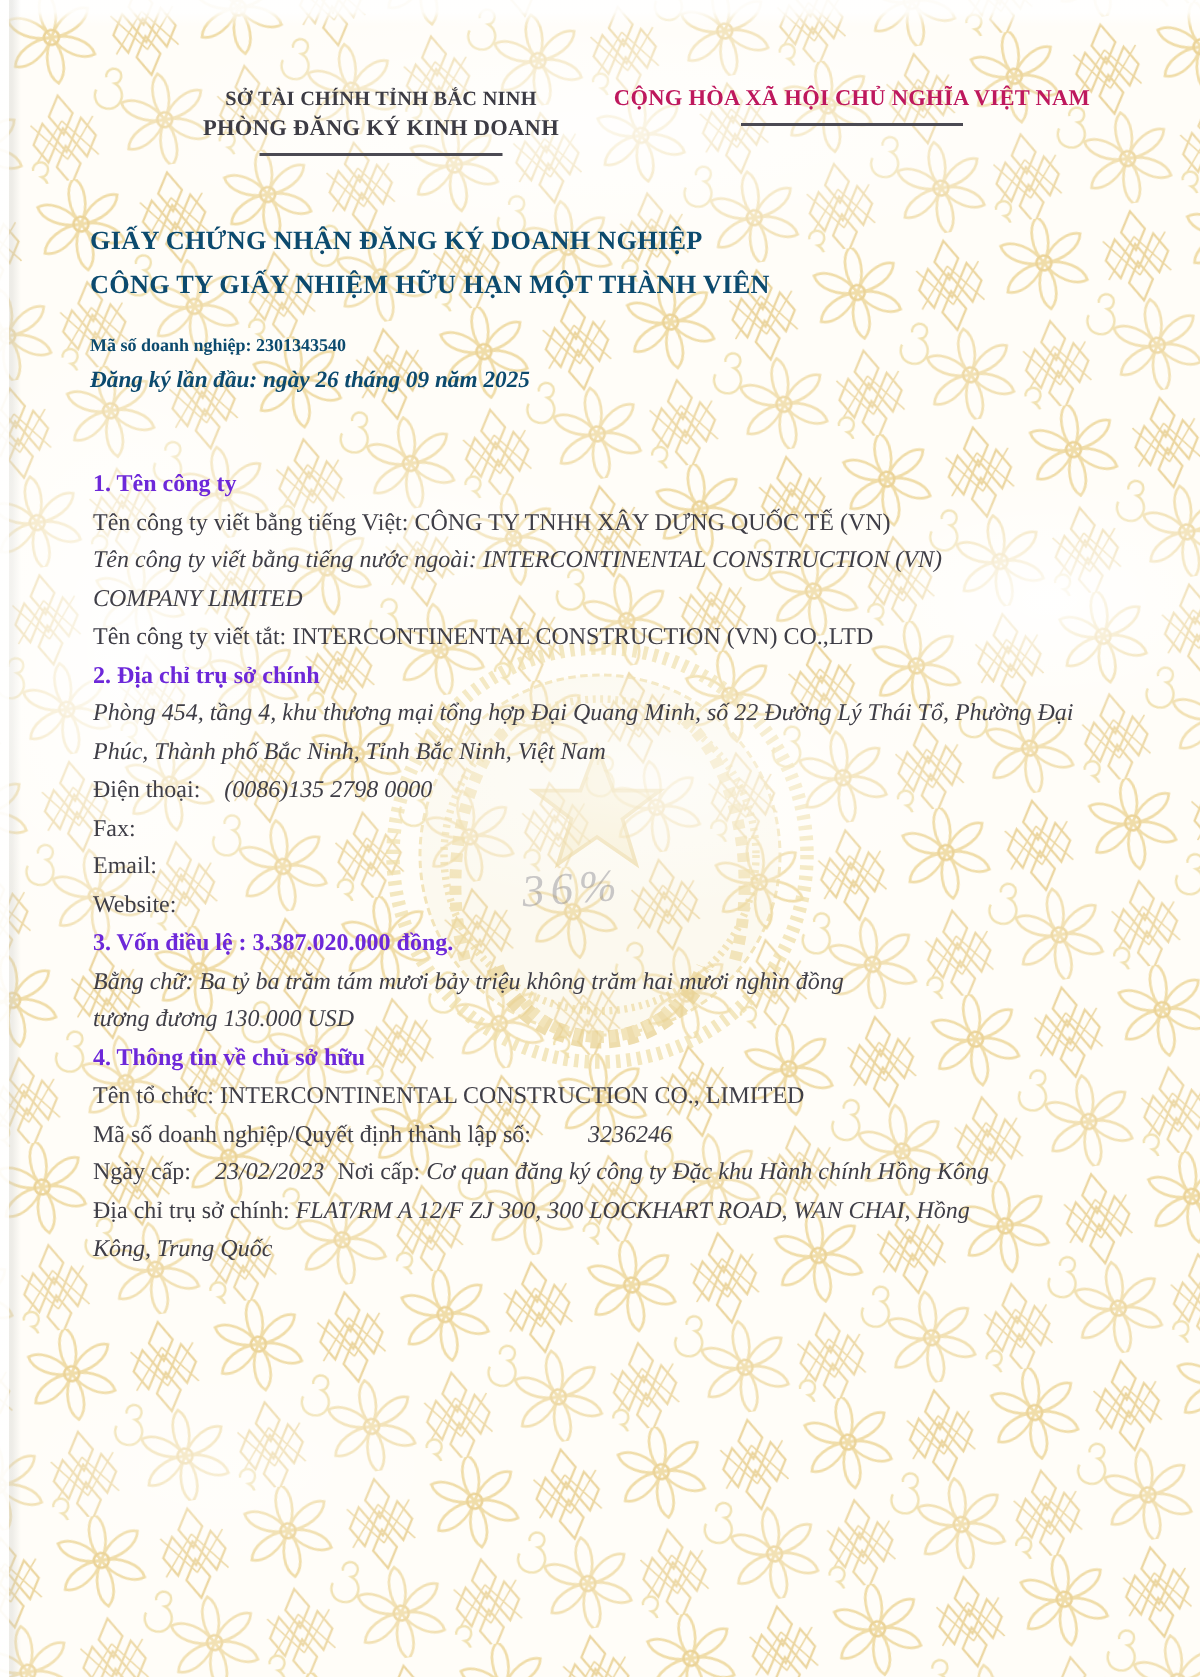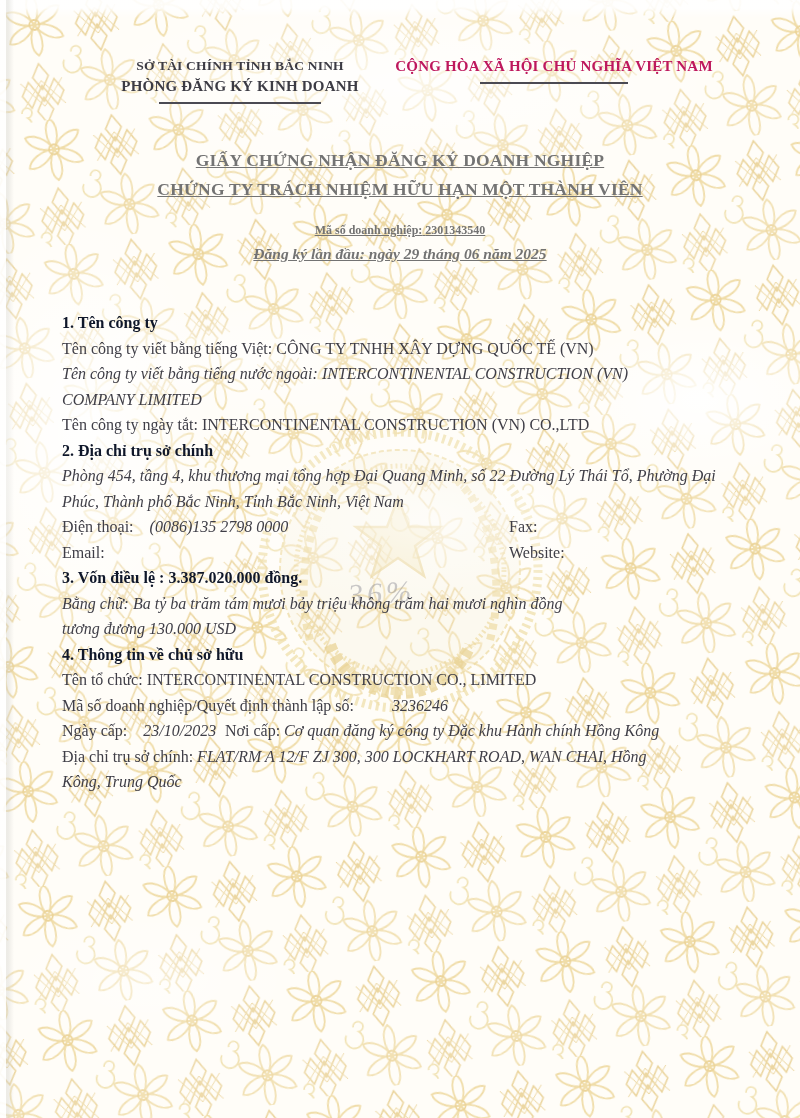--- a/index.html
+++ b/index.html
@@ -19,47 +19,47 @@
       radial-gradient(300px 130px at 430px 520px, rgba(255,255,255,.6), rgba(255,255,255,0) 72%),
       radial-gradient(260px 80px at 250px 360px, rgba(255,255,255,.55), rgba(255,255,255,0) 70%),
       radial-gradient(220px 100px at 150px 980px, rgba(255,255,255,.4), rgba(255,255,255,0) 70%),
       linear-gradient(90deg, rgba(255,255,255,.9) 0 6px, rgba(205,205,200,.35) 6px 8px, rgba(255,255,255,0) 14px),
       linear-gradient(180deg, rgba(255,255,255,.9) 0 8px, rgba(255,255,255,0) 18px);
   }
   .content{position:absolute;left:0;top:0;width:800px;height:1118px;z-index:2;}
   .i{font-style:italic;}
 
   
-  .hdr{position:absolute;top:58px;left:92px;width:656px;display:flex;justify-content:center;}
+  .hdr{position:absolute;top:58px;left:92px;width:656px;display:flex;justify-content:flex-end;}
   .hdr-left{width:268px;text-align:center;font-weight:bold;color:#3c3b44;}
   .hdr-left .l1{font-size:13.5px;letter-spacing:.2px;}
   .hdr-left .l2{font-size:15px;margin-top:4px;letter-spacing:.2px;}
   .hdr-right{width:360px;text-align:center;font-weight:bold;color:#be185d;}
   .hdr-right .l1{font-size:15px;letter-spacing:.2px;}
   .hdr-right .l2{font-size:14px;margin-top:5px;}
   .rule{height:2px;background:#4b4a53;margin:7px auto 0;}
   .rule-left{width:162px;}
   .rule-right{width:148px;}
 
   
-  .titleblock{position:absolute;top:150px;left:60px;width:680px;text-align:center;color:#737373;text-decoration:underline;}
+  .titleblock{position:absolute;top:150px;left:60px;width:680px;text-align:left;color:#0c4a6e;}
   .t1{font-size:17.5px;font-weight:bold;letter-spacing:.2px;}
   .t2{font-size:17.5px;font-weight:bold;margin-top:8px;letter-spacing:.2px;}
   .code{font-size:12px;font-weight:bold;margin-top:23px;}
   .reg{font-size:15.5px;font-weight:bold;font-style:italic;margin-top:7px;}
 
   
   .docbody{position:absolute;top:310px;left:62px;width:688px;font-size:16px;line-height:25.5px;}
   .docbody p{margin:0;}
-  .h{font-weight:bold;color:#0f172a;}
+  .h{font-weight:bold;color:#6d28d9;}
   .mt2{margin-top:2px;}
   .mt8{margin-top:8px;}
   .w-foreign{max-width:585px;font-style:italic;}
   .w-hq{max-width:620px;}
-  .contact-row{display:flex;}
+  .contact-row{display:flex;flex-direction:column;}
   .contact-cell{display:inline-block;width:447px;}
   .val-gap{margin-left:12px;}
   .val-gap-lg{margin-left:34px;}
   .issue-row{display:flex;}
   .issue-col1{width:163px;flex:none;}
   .issue-col2{width:440px;flex:none;}
 
   
   .wm-num{
     position:absolute;left:348px;top:576px;z-index:1;
@@ -133,41 +133,41 @@
         <div class="rule rule-left"></div>
       </div>
       <div class="hdr-right">
         <div class="l1">CỘNG HÒA XÃ HỘI CHỦ NGHĨA VIỆT NAM</div>
         <div class="rule rule-right"></div>
       </div>
     </div>
 
     <div class="titleblock">
       <div class="t1">GIẤY CHỨNG NHẬN ĐĂNG KÝ DOANH NGHIỆP</div>
-      <div class="t2">CHỨNG TY TRÁCH NHIỆM HỮU HẠN MỘT THÀNH VIÊN</div>
+      <div class="t2">CÔNG TY GIẤY NHIỆM HỮU HẠN MỘT THÀNH VIÊN</div>
       <div class="code">
         <span>Mã số doanh nghiệp:</span>
         <span>2301343540</span>
       </div>
-      <div class="reg">Đăng ký lần đầu: ngày 29 tháng 06 năm 2025</div>
+      <div class="reg">Đăng ký lần đầu: ngày 26 tháng 09 năm 2025</div>
     </div>
 
     <div class="docbody">
 
       <p class="h">1. Tên công ty</p>
       <p>
         <span>Tên công ty viết bằng tiếng Việt:</span>
         <span>CÔNG TY TNHH XÂY DỰNG QUỐC TẾ (VN)</span>
       </p>
       <p class="w-foreign">
         <span>Tên công ty viết bằng tiếng nước ngoài:</span>
         <span>INTERCONTINENTAL CONSTRUCTION (VN) COMPANY LIMITED</span>
       </p>
       <p>
-        <span>Tên công ty ngày tắt:</span>
+        <span>Tên công ty viết tắt:</span>
         <span>INTERCONTINENTAL CONSTRUCTION (VN) CO.,LTD</span>
       </p>
 
       <p class="h mt2">2. Địa chỉ trụ sở chính</p>
       <p class="i">Phòng 454, tầng 4, khu thương mại tổng hợp Đại Quang Minh, số 22 Đường Lý Thái Tổ, Phường Đại Phúc, Thành phố Bắc Ninh, Tỉnh Bắc Ninh, Việt Nam</p>
       <p class="contact-row">
         <span class="contact-cell">
           <span>Điện thoại:</span>
           <span class="i val-gap">(0086)135 2798 0000</span>
         </span>
@@ -192,21 +192,21 @@
         <span>Tên tổ chức:</span>
         <span>INTERCONTINENTAL CONSTRUCTION CO., LIMITED</span>
       </p>
       <p>
         <span>Mã số doanh nghiệp/Quyết định thành lập số:</span>
         <span class="i val-gap-lg">3236246</span>
       </p>
       <p class="issue-row">
         <span class="issue-col1">
           <span>Ngày cấp:</span>
-          <span class="i val-gap">23/10/2023</span>
+          <span class="i val-gap">23/02/2023</span>
         </span>
         <span class="issue-col2">
           <span>Nơi cấp:</span>
           <span class="i">Cơ quan đăng ký công ty Đặc khu Hành chính Hồng Kông</span>
         </span>
       </p>
       <p class="w-hq">
         <span>Địa chỉ trụ sở chính:</span>
         <span class="i">FLAT/RM A 12/F ZJ 300, 300 LOCKHART ROAD, WAN CHAI, Hồng Kông, Trung Quốc</span>
       </p>

